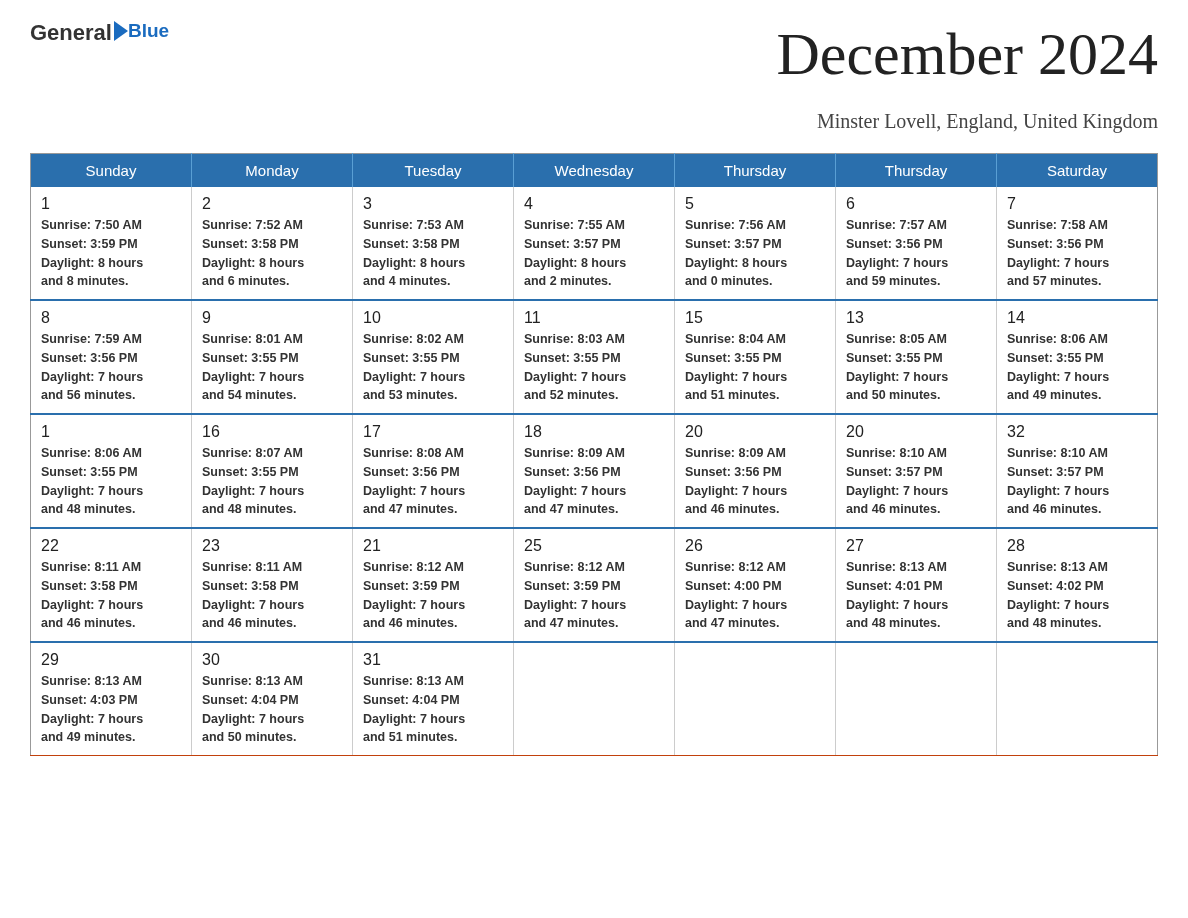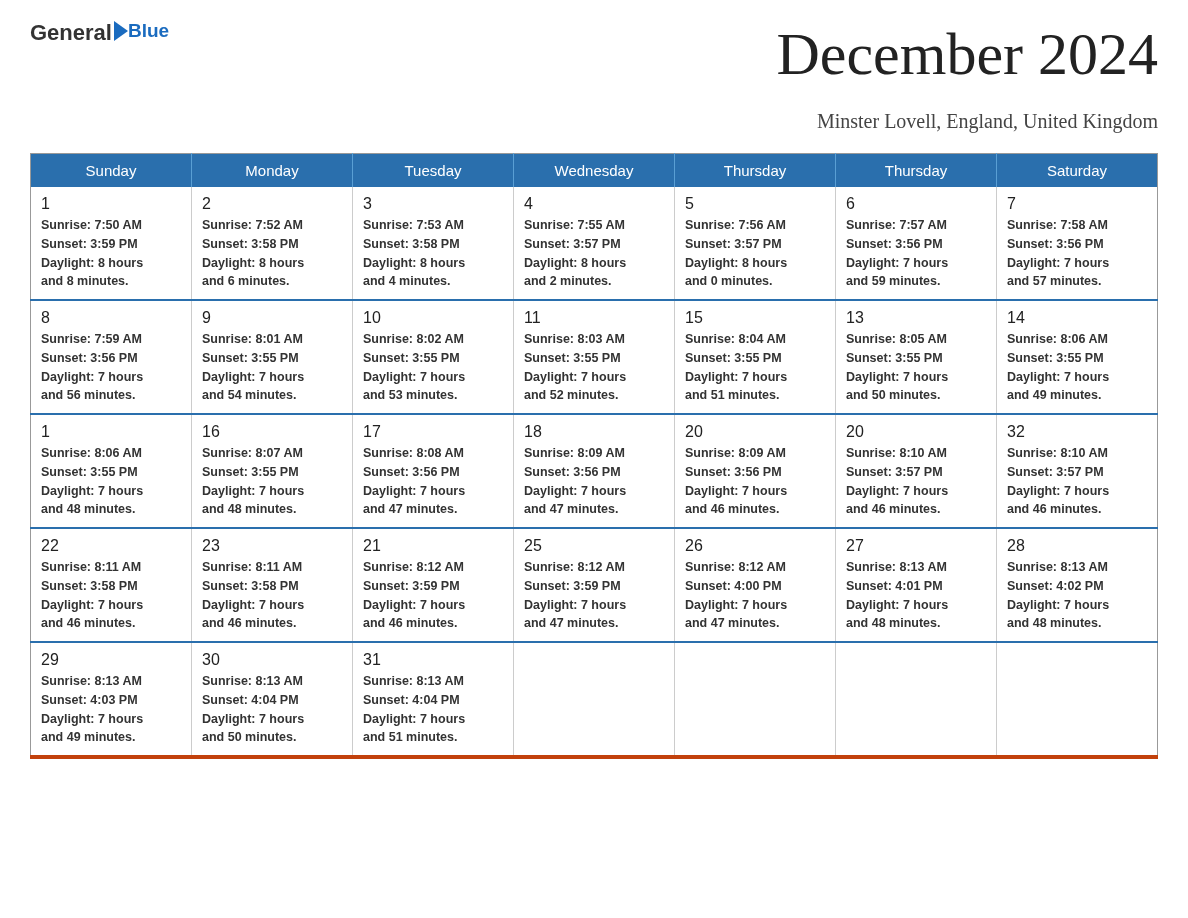--- a/index.html
+++ b/index.html
@@ -84,21 +84,21 @@
       border-bottom: 2px solid #2a6fad;
       font-size: 13px;
       color: #333;
       width: 14.28%;
       min-height: 90px;
     }
     .calendar-table td:last-child {
       border-right: none;
     }
     .calendar-table tr:last-child td {
-      border-bottom: 4px solid #c2410c;
+      border-bottom: 1px solid #c2410c;
     }
     .day-number {
       font-size: 16px;
       font-weight: normal;
       color: #222;
       display: block;
       margin-bottom: 3px;
     }
     .day-info {
       font-size: 12.5px;

